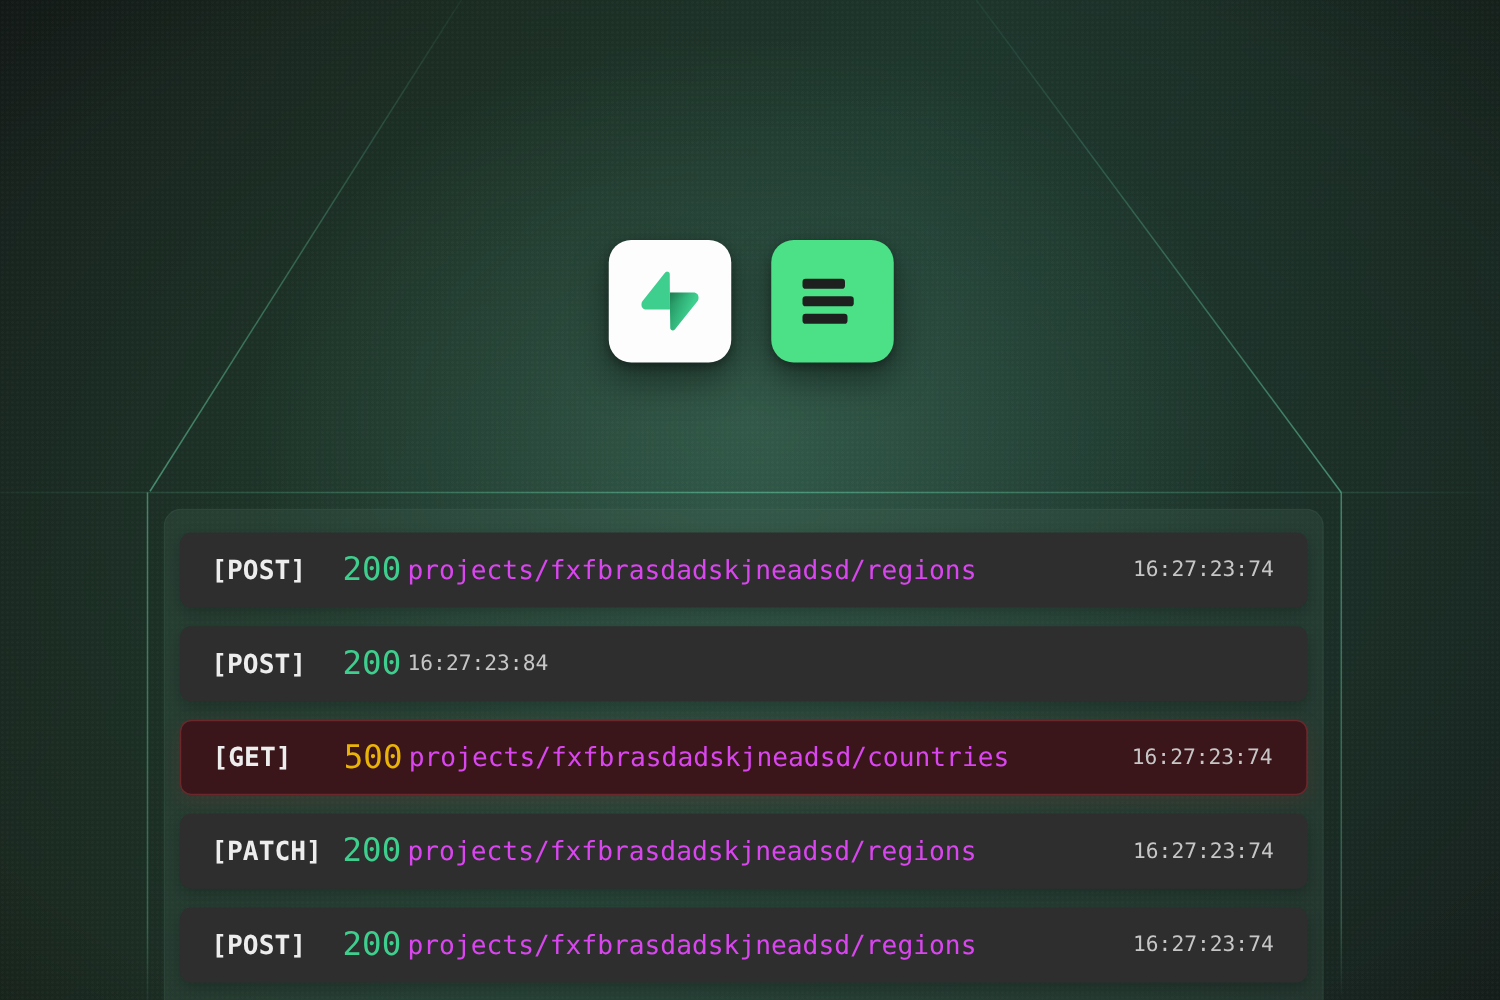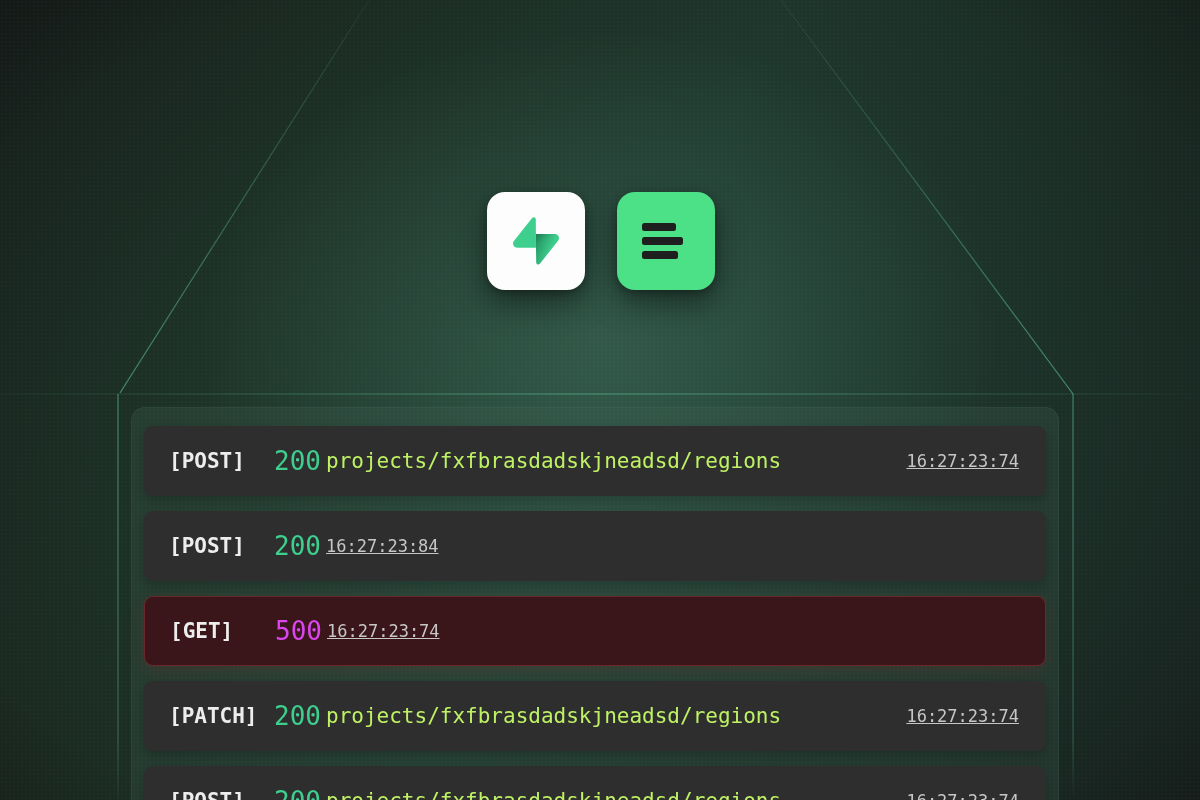--- a/index.html
+++ b/index.html
@@ -30,32 +30,32 @@
   .logs-icon .b1{width:34px;}
   .logs-icon .b2{width:41px;}
   .logs-icon .b3{width:36px;}
 
   
   .panel{position:absolute;left:131px;top:407px;width:928px;height:413px;
     background:rgba(62,92,78,0.30);
     border:1px solid rgba(160,200,180,0.06);
     border-radius:14px;box-sizing:border-box;
     padding:18px 12px;}
-  .row{height:70px;border-radius:9px;background:#2e2e2e;
+  .row{height:60px;border-radius:9px;background:#2e2e2e;
     display:flex;align-items:center;
     padding:0 27px 0 25px;box-sizing:border-box;margin-bottom:15px;
     box-shadow:0 5px 12px rgba(0,0,0,0.22);}
   .row:last-child{margin-bottom:0;}
   .row.error{background:#3a151a;border:1px solid rgba(224,82,82,0.30);
     box-shadow:0 5px 16px rgba(150,30,30,0.18);}
   .method{width:105px;font-weight:bold;font-size:21px;color:#ededed;}
   .status{width:52px;font-size:26px;color:#3ecf8e;}
-  .status.err{color:#d946ef;}
-  .path{flex:1;font-size:21px;color:#bef264;white-space:nowrap;overflow:hidden;}
-  .time{font-size:17px;color:#c6c6c6;text-decoration:underline;}
+  .status.err{color:#eab308;}
+  .path{flex:1;font-size:21px;color:#d946ef;white-space:nowrap;overflow:hidden;}
+  .time{font-size:17px;color:#c6c6c6;}
 </style>
 </head>
 <body>
 
 <svg class="lines" width="1200" height="800" viewBox="0 0 1200 800">
   <defs>
     <linearGradient id="lh" x1="0" y1="0" x2="1200" y2="0" gradientUnits="userSpaceOnUse">
       <stop offset="0" stop-color="#6fe7b7" stop-opacity="0.04"></stop>
       <stop offset="0.5" stop-color="#6fe7b7" stop-opacity="0.45"></stop>
       <stop offset="0.93" stop-color="#6fe7b7" stop-opacity="0.10"></stop>
@@ -128,20 +128,21 @@
 
   <div class="row">
     <span class="method">[POST]</span>
     <span class="status ok">200</span>
     <span class="time">16:27:23:84</span>
   </div>
 
   <div class="row error">
     <span class="method">[GET]</span>
     <span class="status err">500</span>
+    <span class="path">projects/fxfbrasdadskjneadsd/countries</span>
     <span class="time">16:27:23:74</span>
   </div>
 
   <div class="row">
     <span class="method">[PATCH]</span>
     <span class="status ok">200</span>
     <span class="path">projects/fxfbrasdadskjneadsd/regions</span>
     <span class="time">16:27:23:74</span>
   </div>
 

